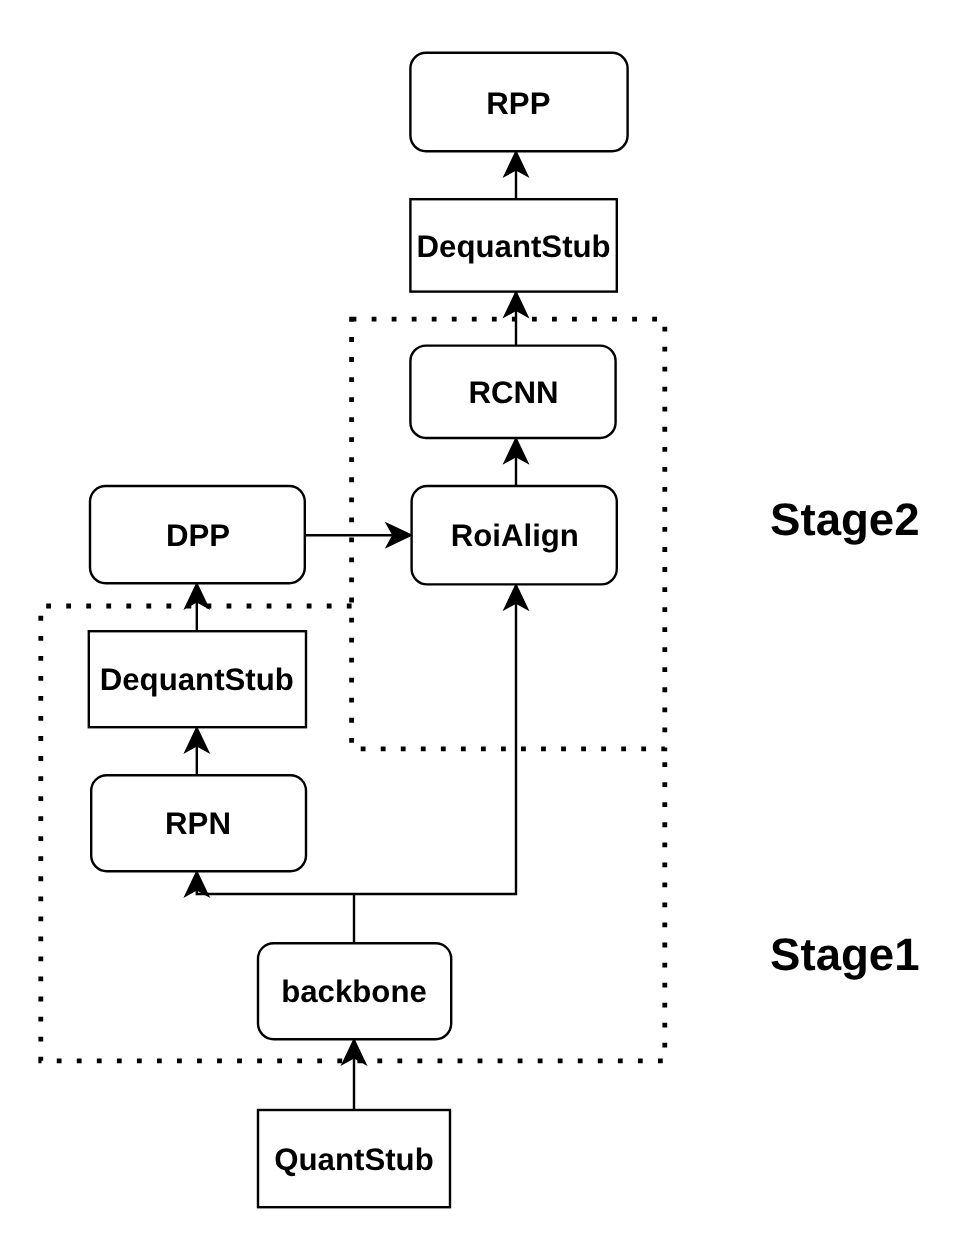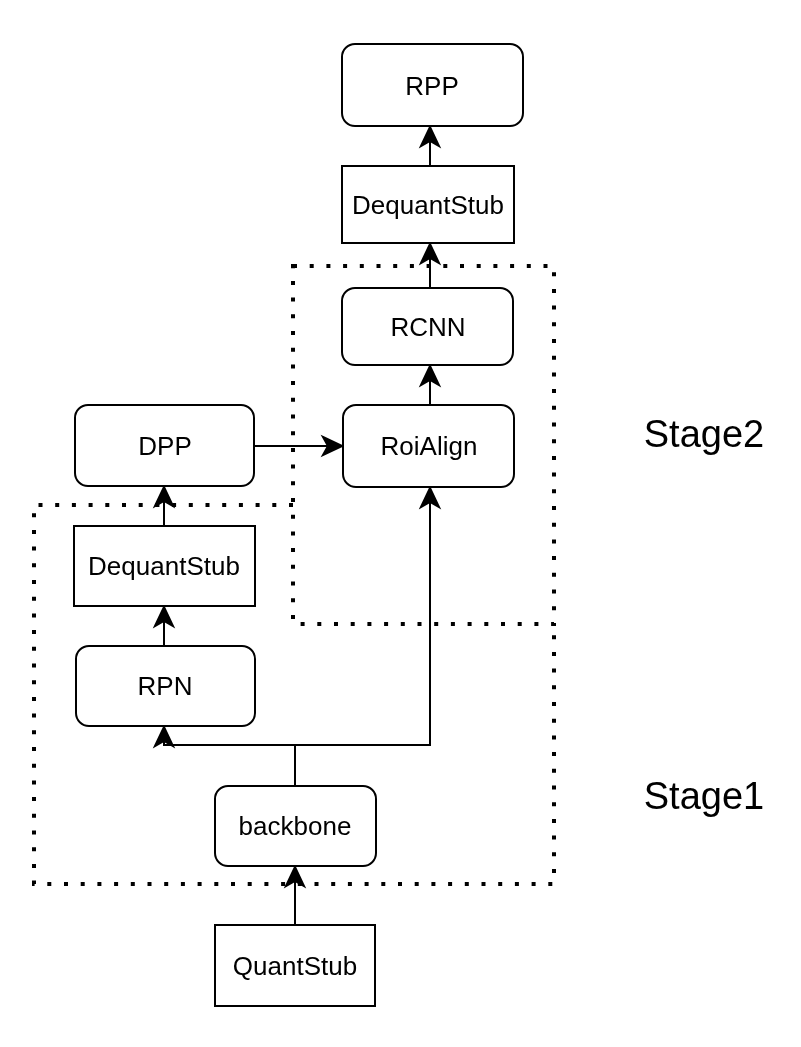--- a/index.html
+++ b/index.html
@@ -1,19 +1,19 @@
 <!DOCTYPE html>
 <html style="--bg: #ffffff; --stroke: #000000; --fill: #ffffff; --text: #000000;"><head>
 <meta charset="utf-8">
 <style>
   :root{
     --bg:#ffffff; --stroke:#000000; --fill:#ffffff; --text:#000000;
   }
   html,body{margin:0;padding:0;background:var(--bg);}
-  .page{position:relative;width:801px;height:1047px;background:var(--bg);overflow:hidden;}
+  .page{position:relative;width:801px;height:1047px;background:var(--bg);overflow:hidden;font-weight:bold;}
   svg{display:block;}
   .node-box{fill:var(--fill);stroke:var(--stroke);stroke-width:2;}
   .edge{fill:none;stroke:var(--stroke);stroke-width:2;}
   .stage-border{fill:none;stroke:var(--stroke);stroke-width:4;stroke-dasharray:4 12.7;stroke-linecap:butt;}
   .node-label{font-family:"Liberation Sans",sans-serif;font-size:26px;fill:var(--text);
               text-anchor:middle;dominant-baseline:central;}
   .stage-label{font-family:"Liberation Sans",sans-serif;font-size:38px;fill:var(--text);
                text-anchor:middle;dominant-baseline:central;}
 </style>
 </head>

